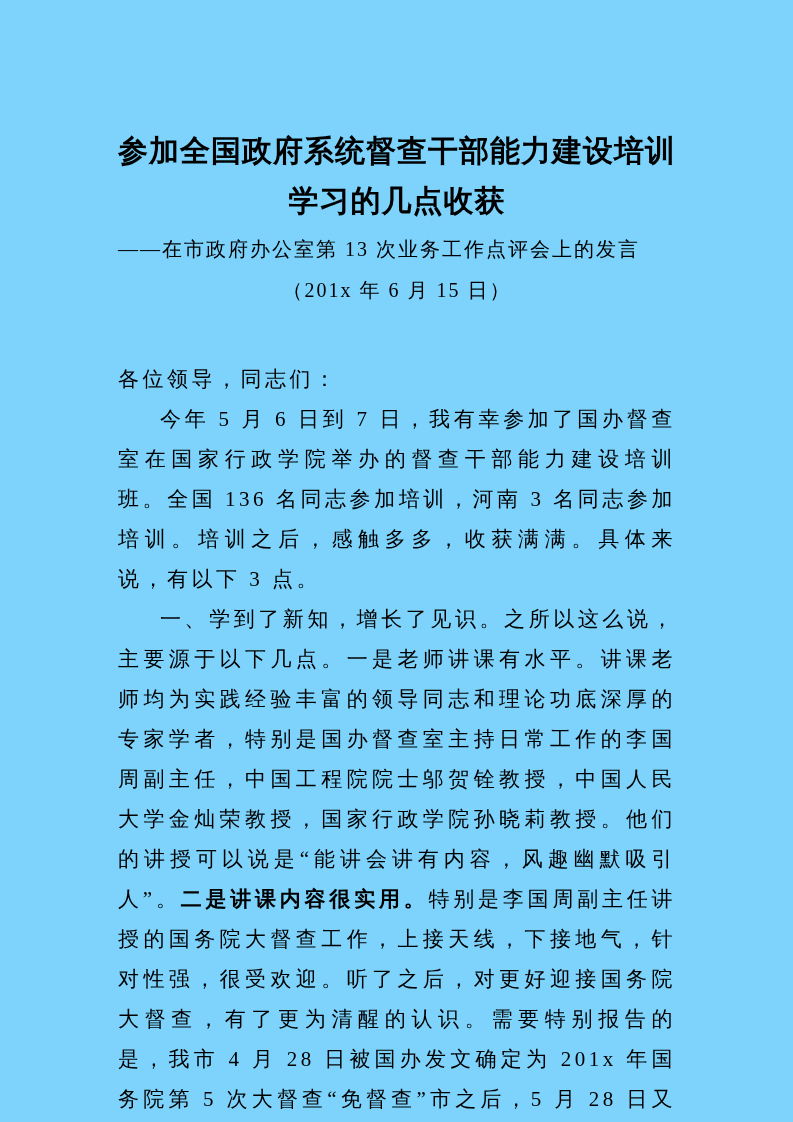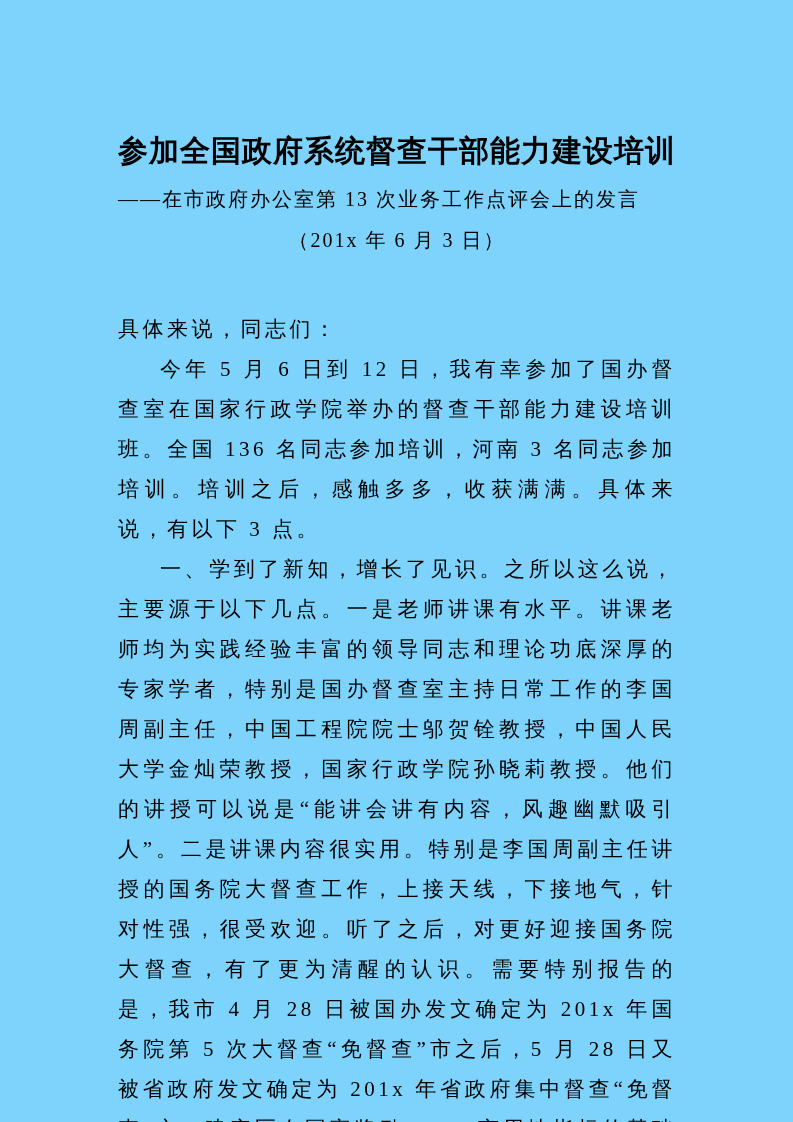--- a/index.html
+++ b/index.html
@@ -51,34 +51,35 @@
     margin: 0;
     padding: 0;
   }
   .doc-body p.indent {
     text-indent: 2em;
   }
   .run-normal {
     font-weight: normal;
   }
   .run-bold {
-    font-weight: normal;
+    font-weight: bold;
   }
   .run-hei {
     font-family: "Liberation Sans", "DejaVu Sans", sans-serif;
     font-weight: normal;
   }
 </style>
 </head>
 <body>
 
 <div class="page">
   <div class="doc-title">
     <div>参加全国政府系统督查干部能力建设培训</div>
+    <div>学习的几点收获</div>
   </div>
   <div class="doc-subtitle">——在市政府办公室第 13 次业务工作点评会上的发言</div>
-  <div class="doc-date">（201x 年 6 月 3 日）</div>
+  <div class="doc-date">（201x 年 6 月 15 日）</div>
   <div class="doc-body" id="doc-body">
-      <p><span class="run-normal">具体来说，同志们：</span></p>
-      <p class="indent"><span class="run-normal">今年 5 月 6 日到 12 日，我有幸参加了国办督查室在国家行政学院举办的督查干部能力建设培训班。全国 136 名同志参加培训，河南 3 名同志参加培训。培训之后，感触多多，收获满满。具体来说，有以下 3 点。</span></p>
+      <p><span class="run-normal">各位领导，同志们：</span></p>
+      <p class="indent"><span class="run-normal">今年 5 月 6 日到 7 日，我有幸参加了国办督查室在国家行政学院举办的督查干部能力建设培训班。全国 136 名同志参加培训，河南 3 名同志参加培训。培训之后，感触多多，收获满满。具体来说，有以下 3 点。</span></p>
       <p class="indent"><span class="run-hei">一、学到了新知，增长了见识。</span><span class="run-normal">之所以这么说，主要源于以下几点。一是老师讲课有水平。讲课老师均为实践经验丰富的领导同志和理论功底深厚的专家学者，特别是国办督查室主持日常工作的李国周副主任，中国工程院院士邬贺铨教授，中国人民大学金灿荣教授，国家行政学院孙晓莉教授。他们的讲授可以说是“能讲会讲有内容，风趣幽默吸引人”。</span><span class="run-bold">二是讲课内容很实用。</span><span class="run-normal">特别是李国周副主任讲授的国务院大督查工作，上接天线，下接地气，针对性强，很受欢迎。听了之后，对更好迎接国务院大督查，有了更为清醒的认识。需要特别报告的是，我市 4 月 28 日被国办发文确定为 201x 年国务院第 5 次大督查“免督查”市之后，5 月 28 日又被省政府发文确定为 201x 年省政府集中督查“免督查”市，建安区在国家奖励 1000 亩用地指标的基础上，追加奖励 500</span></p>
     </div>
 </div>
 
 </body></html>

